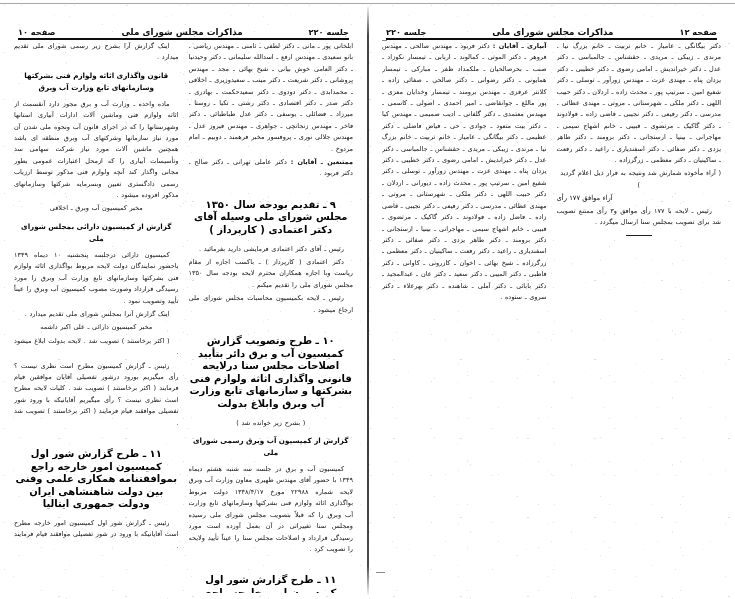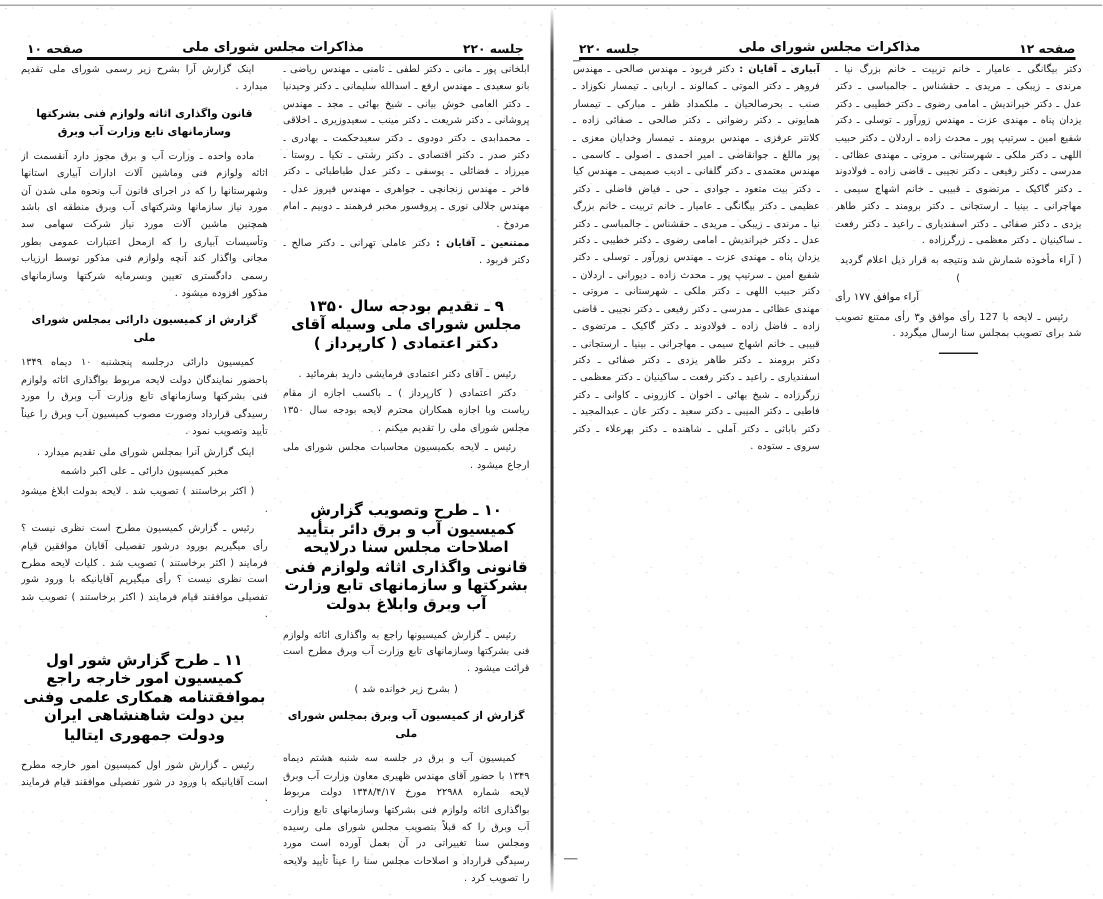--- a/index.html
+++ b/index.html
@@ -204,36 +204,36 @@
         </p>
 
         <p class="agenda">۹ ـ تقدیم بودجه سال ۱۳۵۰ مجلس شورای ملی وسیله آقای دکتر اعتمادی ( کارپرداز )</p>
 
         <p class="body indent">رئیس ـ آقای دکتر اعتمادی فرمایشی دارید بفرمائید .</p>
         <p class="body indent">دکتر اعتمادی ( کارپرداز ) ـ باکسب اجازه از مقام ریاست وبا اجازه همکاران محترم لایحه بودجه سال ۱۳۵۰ مجلس شورای ملی را تقدیم میکنم .</p>
         <p class="body indent">رئیس ـ لایحه بکمیسیون محاسبات مجلس شورای ملی ارجاع میشود .</p>
 
         <p class="agenda">۱۰ ـ طرح وتصویب گزارش کمیسیون آب و برق دائر بتأیید اصلاحات مجلس سنا درلایحه قانونی واگذاری اثاثه ولوازم فنی بشرکتها و سازمانهای تابع وزارت آب وبرق وابلاغ بدولت</p>
 
-        <p class="body indent">رئیس ـ گزارش کمیسیونها راجع به واگذاری اثاثه ولوازم فنی بشرکتها وسازمانهای تابع وزارت آب وبرق مطرح است قرائت میشود .</p>
         <p class="body center">( بشرح زیر خوانده شد )</p>
-        <p class="caption">گزارش از کمیسیون آب وبرق بمجلس شورای ملی</p>
+        <p class="caption">گزارش از کمیسیون آب وبرق رسمی شورای ملی</p>
         <p class="body indent">کمیسیون آب و برق در جلسه سه شنبه هشتم دیماه ۱۳۴۹ با حضور آقای مهندس ظهیری معاون وزارت آب وبرق لایحه شماره ۲۲۹۸۸ مورخ ۱۳۴۸/۴/۱۷ دولت مربوط بواگذاری اثاثه ولوازم فنی بشرکتها وسازمانهای تابع وزارت آب وبرق را که قبلاً بتصویب مجلس شورای ملی رسیده ومجلس سنا تغییراتی در آن بعمل آورده است مورد رسیدگی قرارداد و اصلاحات مجلس سنا را عیناً تأیید ولایحه را تصویب کرد .</p>
 
         <p class="agenda">۱۱ ـ طرح گزارش شور اول کمیسیون امور خارجه راجع بموافقتنامه همکاری علمی وفنی بین دولت شاهنشاهی ایران ودولت جمهوری ایتالیا</p>
 
       </div>
 
       <div class="col">
         <p class="body indent">اینک گزارش آرا بشرح زیر رسمی شورای ملی تقدیم میدارد .</p>
 
         <p class="caption">قانون واگذاری اثاثه ولوازم فنی بشرکتها وسازمانهای تابع وزارت آب وبرق</p>
 
         <p class="body indent">ماده واحده ـ وزارت آب و برق مجوز دارد آنقسمت از اثاثه ولوازم فنی وماشین آلات ادارات آبیاری استانها وشهرستانها را که در اجرای قانون آب ونحوه ملی شدن آن مورد نیاز سازمانها وشرکتهای آب وبرق منطقه ای باشد همچنین ماشین آلات مورد نیاز شرکت سهامی سد وتأسیسات آبیاری را که ازمحل اعتبارات عمومی بطور مجانی واگذار کند آنچه ولوازم فنی مذکور توسط ارزیاب رسمی دادگستری تعیین وبسرمایه شرکتها وسازمانهای مذکور افزوده میشود .</p>
 
+        <p class="body center">مخبر کمیسیون آب وبرق ـ اخلاقی</p>
 
         <p class="caption">گزارش از کمیسیون دارائی بمجلس شورای ملی</p>
 
         <p class="body indent">کمیسیون دارائی درجلسه پنجشنبه ۱۰ دیماه ۱۳۴۹ باحضور نمایندگان دولت لایحه مربوط بواگذاری اثاثه ولوازم فنی بشرکتها وسازمانهای تابع وزارت آب وبرق را مورد رسیدگی قرارداد وصورت مصوب کمیسیون آب وبرق را عیناً تأیید وتصویب نمود .</p>
 
         <p class="body indent">اینک گزارش آنرا بمجلس شورای ملی تقدیم میدارد .</p>
 
         <p class="body center">مخبر کمیسیون دارائی ـ علی اکبر داشمه</p>
 
         <p class="body indent">( اکثر برخاستند ) تصویب شد . لایحه بدولت ابلاغ میشود .</p>
@@ -258,21 +258,21 @@
 
     <div class="columns">
 
       <div class="col">
         <p class="body">دکتر بیگانگی ـ عامیار ـ خانم تربیت ـ خانم بزرگ نیا ـ مرندی ـ زیبکی ـ مریدی ـ حقشناس ـ جالمباسی ـ دکتر عدل ـ دکتر خیراندیش ـ امامی رضوی ـ دکتر خطیبی ـ دکتر یزدان پناه ـ مهندی عزت ـ مهندس زورآور ـ توسلی ـ دکتر شفیع امین ـ سرتیپ پور ـ محدث زاده ـ اردلان ـ دکتر حبیب اللهی ـ دکتر ملکی ـ شهرستانی ـ مروتی ـ مهندی عظائی ـ مدرسی ـ دکتر رفیعی ـ دکتر نجیبی ـ قاضی زاده ـ فولادوند ـ دکتر گاکیک ـ مرتضوی ـ قبیبی ـ خانم اشهاج سیمی ـ مهاجرانی ـ بینیا ـ ارستجانی ـ دکتر برومند ـ دکتر طاهر یزدی ـ دکتر صفائی ـ دکتر اسفندیاری ـ راعید ـ دکتر رفعت ـ ساکینیان ـ دکتر معظمی ـ زرگرزاده .</p>
 
         <p class="body center">( آراء مأخوذه شمارش شد ونتیجه به قرار ذیل اعلام گردید )</p>
 
         <p class="tally">آراء موافق ۱۷۷ رأی</p>
 
-        <p class="body indent">رئیس ـ لایحه با 127 رأی موافق و۳ رأی ممتنع تصویب شد برای تصویب بمجلس سنا ارسال میگردد .</p>
+        <p class="body indent">رئیس ـ لایحه با ۱۷۷ رأی موافق و۳ رأی ممتنع تصویب شد برای تصویب بمجلس سنا ارسال میگردد .</p>
 
         <div class="rule-sep"></div>
       </div>
 
       <div class="col">
         <p class="body">
           <span class="speaker">آبیاری ـ آقایان :</span>
           <span>دکتر فربود ـ مهندس صالحی ـ مهندس فروهر ـ دکتر الموتی ـ کمالوند ـ اربابی ـ تیمسار نکوزاد ـ صنب ـ بحرصالحیان ـ ملکمداد ظفر ـ مبارکی ـ تیمسار همایونی ـ دکتر رضوانی ـ دکتر صالحی ـ صفائی زاده ـ کلانتر عرفزی ـ مهندس برومند ـ تیمسار وخدایان معزی ـ پور ماللغ ـ جوانقاضی ـ امیر احمدی ـ اصولی ـ کاسمی ـ مهندس معتمدی ـ دکتر گلفانی ـ ادیب صمیمی ـ مهندس کیا ـ دکتر بیت متعود ـ جوادی ـ حی ـ فیاض فاضلی ـ دکتر عظیمی ـ دکتر بیگانگی ـ عامیار ـ خانم تربیت ـ خانم بزرگ نیا ـ مرندی ـ زیبکی ـ مریدی ـ حقشناس ـ جالمباسی ـ دکتر عدل ـ دکتر خیراندیش ـ امامی رضوی ـ دکتر خطیبی ـ دکتر یزدان پناه ـ مهندی عزت ـ مهندس زورآور ـ توسلی ـ دکتر شفیع امین ـ سرتیپ پور ـ محدث زاده ـ دیورانی ـ اردلان ـ دکتر حبیب اللهی ـ دکتر ملکی ـ شهرستانی ـ مروتی ـ مهندی عظائی ـ مدرسی ـ دکتر رفیعی ـ دکتر نجیبی ـ قاضی زاده ـ فاضل زاده ـ فولادوند ـ دکتر گاکیک ـ مرتضوی ـ قبیبی ـ خانم اشهاج سیمی ـ مهاجرانی ـ بینیا ـ ارستجانی ـ دکتر برومند ـ دکتر طاهر یزدی ـ دکتر صفائی ـ دکتر اسفندیاری ـ راعید ـ دکتر رفعت ـ ساکینیان ـ دکتر معظمی ـ زرگرزاده ـ شیخ بهائی ـ اخوان ـ کازرونی ـ کاوانی ـ دکتر فاطبی ـ دکتر المیبی ـ دکتر سعید ـ دکتر عان ـ عبدالمجید ـ دکتر باباثی ـ دکتر آملی ـ شاهنده ـ دکتر بهرعلاء ـ دکتر سروی ـ ستوده .</span>
         </p>
       </div>

